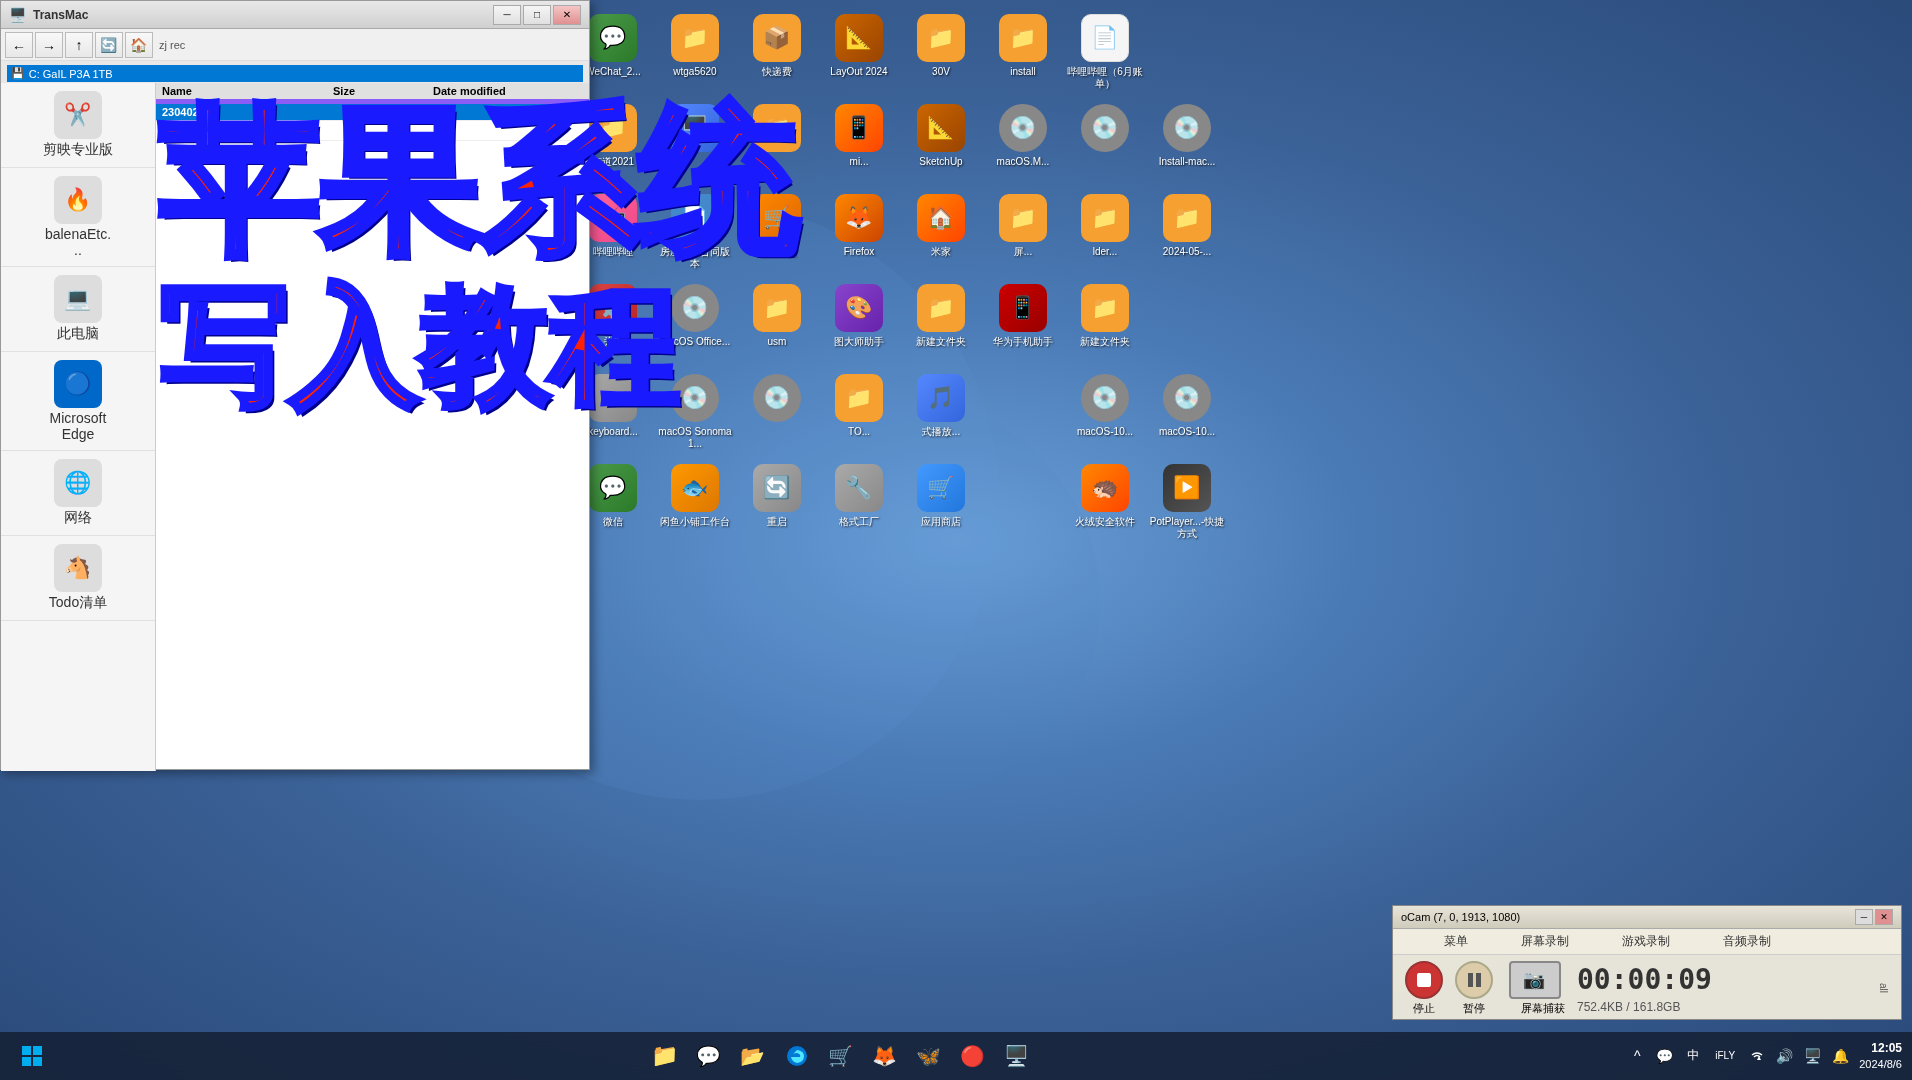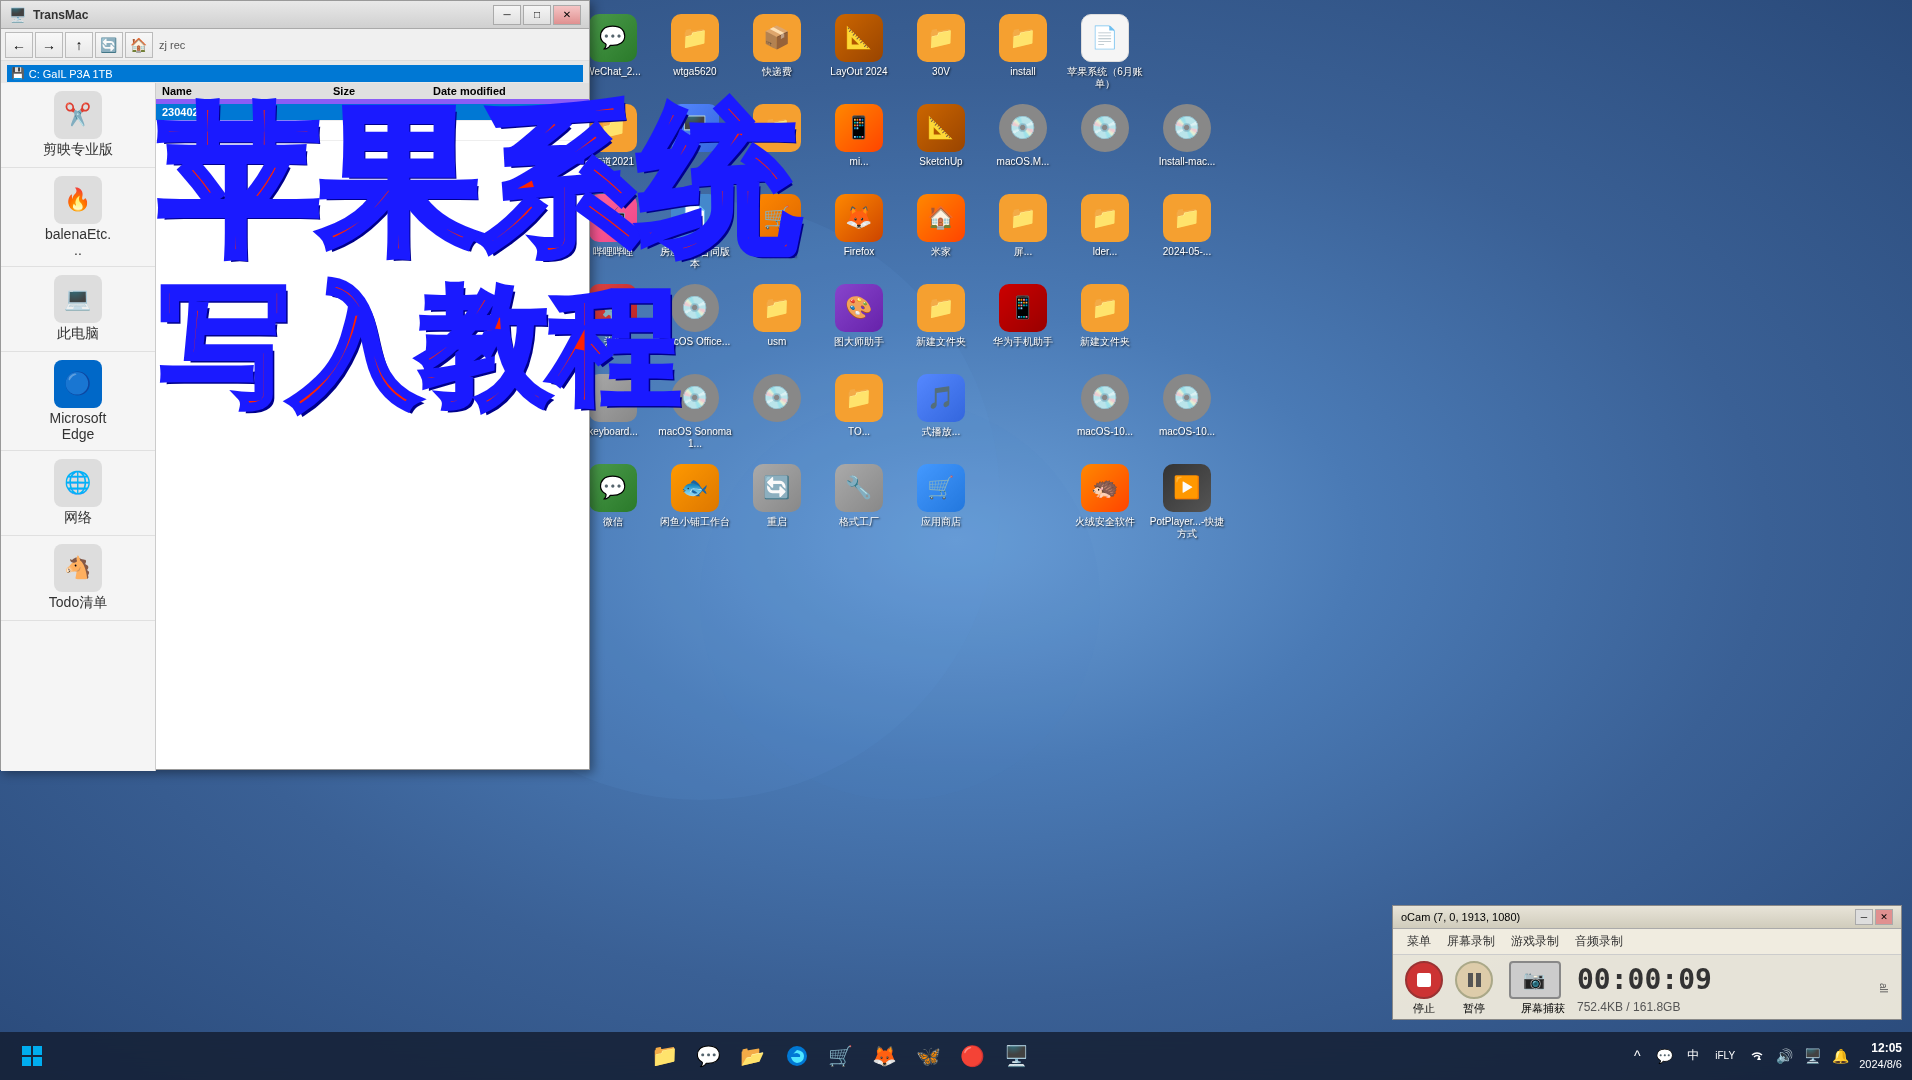--- a/index.html
+++ b/index.html
@@ -297,20 +297,21 @@
       padding: 3px 8px;
       border-bottom: 1px solid #ccc;
       background: #f0ece0;
     }
 
     .ocam-menu-item {
       font-size: 12px;
       padding: 1px 6px;
       cursor: pointer;
       color: #333;
+      margin-left: 37px;
     }
 
     .ocam-controls {
       display: flex;
       align-items: center;
       padding: 6px 12px;
       gap: 12px;
     }
 
     .ocam-btn {
@@ -614,21 +615,21 @@
     <div class="main-icon">
       <div class="main-icon-img" style="background:#f5a030;">📁</div>
       <span class="main-icon-label">30V</span>
     </div>
     <div class="main-icon">
       <div class="main-icon-img" style="background:#f5a030;">📁</div>
       <span class="main-icon-label">install</span>
     </div>
     <div class="main-icon">
       <div class="main-icon-img" style="background:#f5f5f5;border:1px solid #ddd;">📄</div>
-      <span class="main-icon-label">苹果系统（6月账单）</span>
+      <span class="main-icon-label">哔哩哔哩（6月账单）</span>
     </div>
     <div class="main-icon">
       <div class="main-icon-img"></div>
     </div>
 
     <div class="main-icon">
       <div class="main-icon-img" style="background:#f5f5f5;border:1px solid #ddd;">🍎</div>
       <span class="main-icon-label">Mac OS X 10.7.4 Lion</span>
     </div>
     <div class="main-icon">

